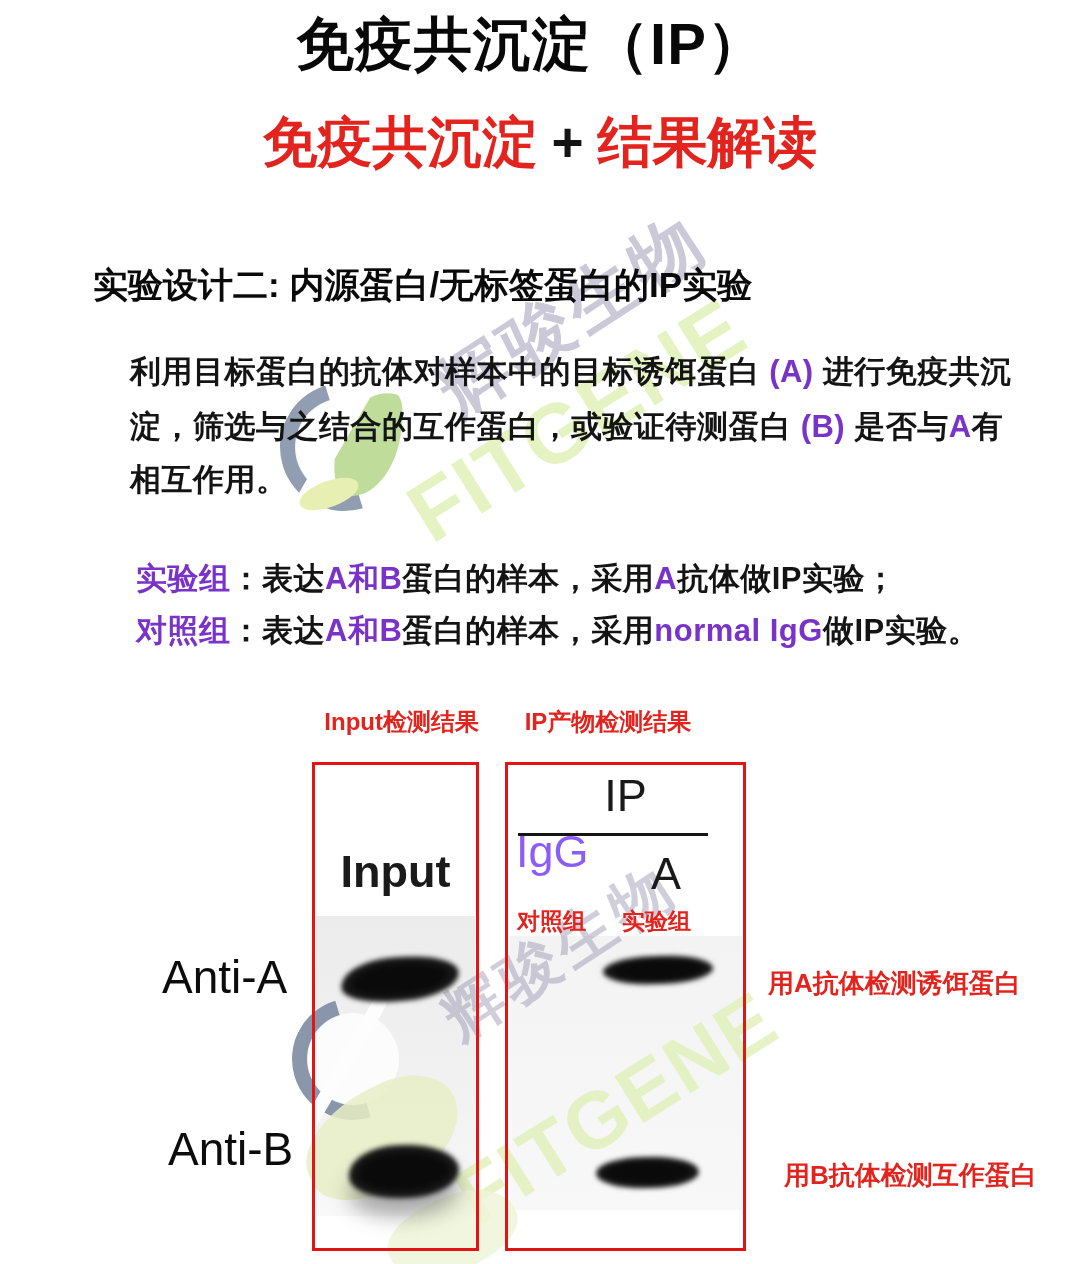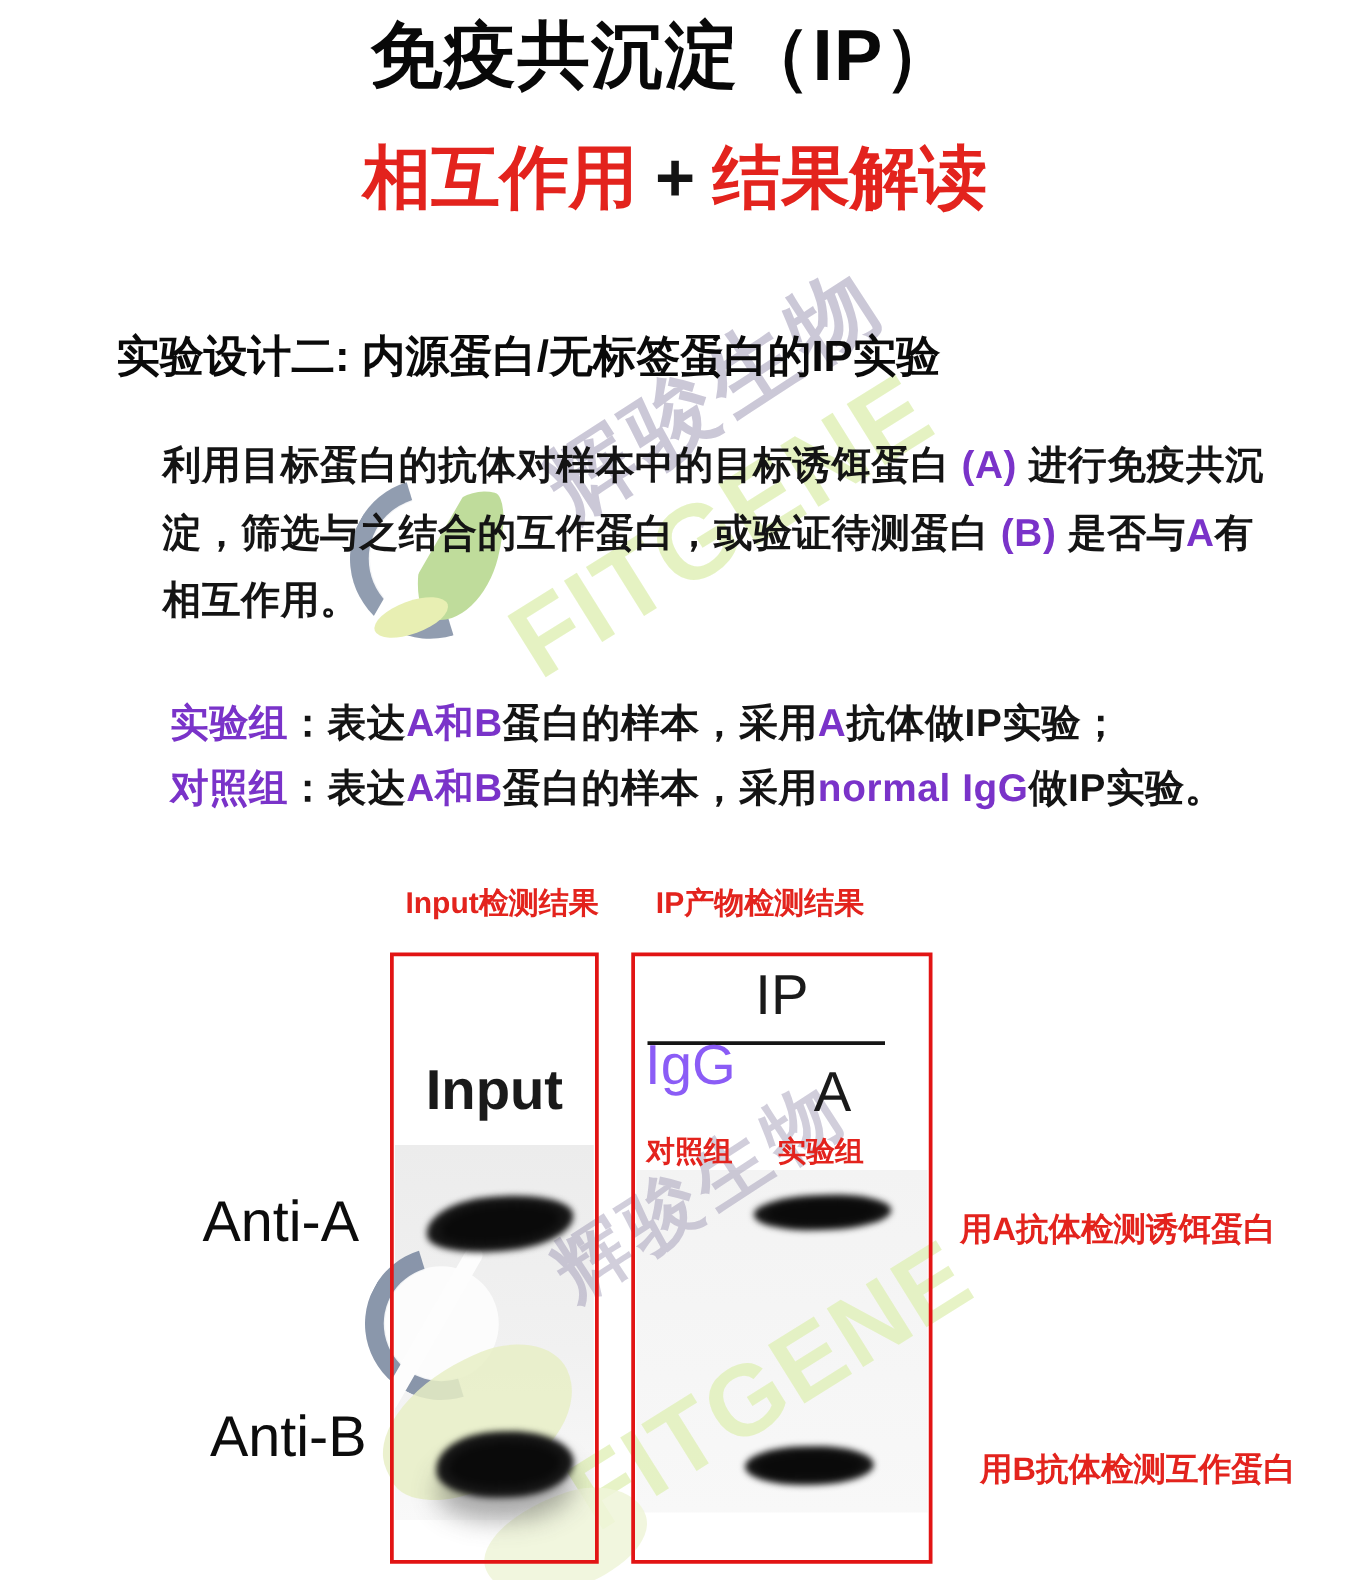--- a/index.html
+++ b/index.html
@@ -105,21 +105,21 @@
   <div class="abs logo" id="logo-lower">
     <div class="ring"></div>
     <div class="fill"></div>
     <div class="vein"></div>
   </div>
   <div class="abs leaf-deco" id="leaf-a"></div>
   <div class="abs leaf-deco" id="leaf-b"></div>
 
   <div class="abs" id="title">免疫共沉淀（IP）</div>
   <div class="abs" id="subtitle">
-    <span class="red">相互作用</span><span class="plus">+</span><span class="red">结果解读</span>
+    <span class="red">免疫共沉淀</span><span class="plus">+</span><span class="red">结果解读</span>
   </div>
   <div class="abs" id="section-heading">实验设计二: 内源蛋白/无标签蛋白的IP实验</div>
 
   <div class="abs intro-line" id="intro-1">
     <span class="blk">利用目标蛋白的抗体对样本中的目标诱饵蛋白 </span><span class="pur">(A)</span><span class="blk"> 进行免疫共沉</span>
   </div>
   <div class="abs intro-line" id="intro-2">
     <span class="blk">淀，筛选与之结合的互作蛋白，或验证待测蛋白 </span><span class="pur">(B)</span><span class="blk"> 是否与</span><span class="pur">A</span><span class="blk">有</span>
   </div>
   <div class="abs group-line" id="group-exp">

